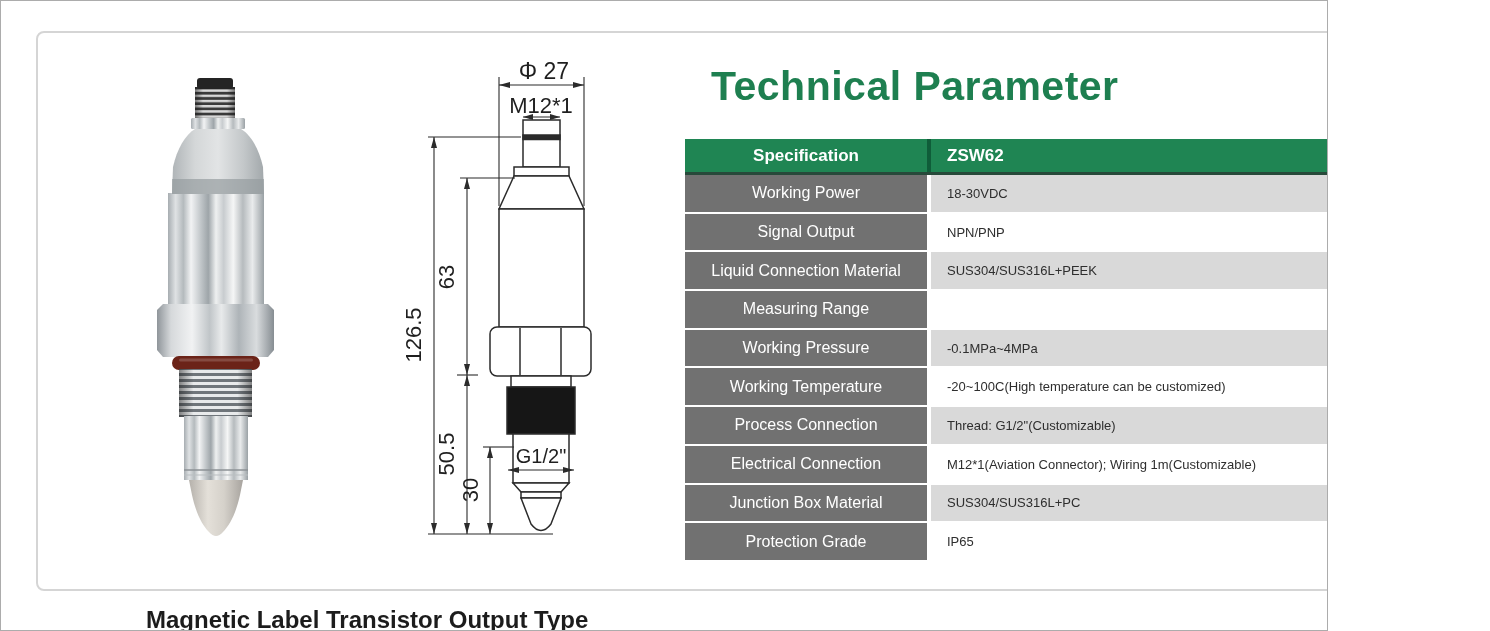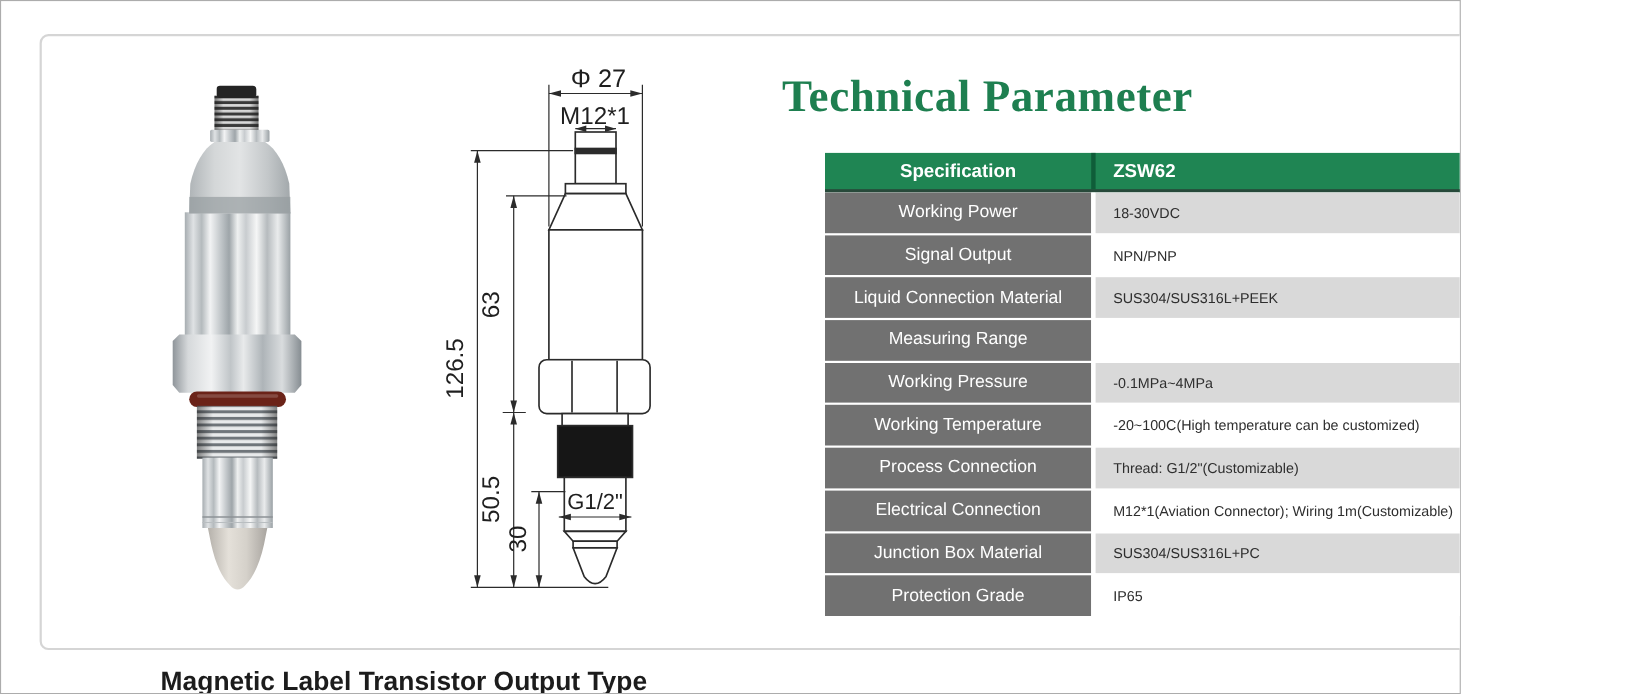--- a/index.html
+++ b/index.html
@@ -21,24 +21,23 @@
   }
   
   .photo-svg{position:absolute;left:148px;top:70px;}
   .draw-svg{position:absolute;left:398px;top:52px;}
   .draw-svg text{font-family:"Liberation Sans",sans-serif;fill:#1F1F1F;}
   
   .title{
     position:absolute;left:710px;top:62px;
     font-size:41px;font-weight:bold;letter-spacing:.5px;
     color:var(--accent_green,#1E7F50);
-    font-family:Liberation Serif, serif;
-  }
-  
-  .spec-table{position:absolute;left:749px;top:138px;width:740px;}
+  }
+  
+  .spec-table{position:absolute;left:684px;top:138px;width:740px;}
   .t-head{display:flex;height:36px;background:var(--header_green,#1F8553);border-bottom:3px solid #27493A;}
   .t-head .h-spec{
     width:242px;display:flex;align-items:center;justify-content:center;
     color:#fff;font-weight:bold;font-size:17px;
   }
   .t-head .h-div{width:4px;background:#0F5D39;}
   .t-head .h-model{flex:1;display:flex;align-items:center;padding-left:16px;color:#fff;font-weight:bold;font-size:17px;}
   .t-rows{background:#fff;}
   .t-row{display:flex;height:36.7px;margin-bottom:2px;}
   .t-label{

